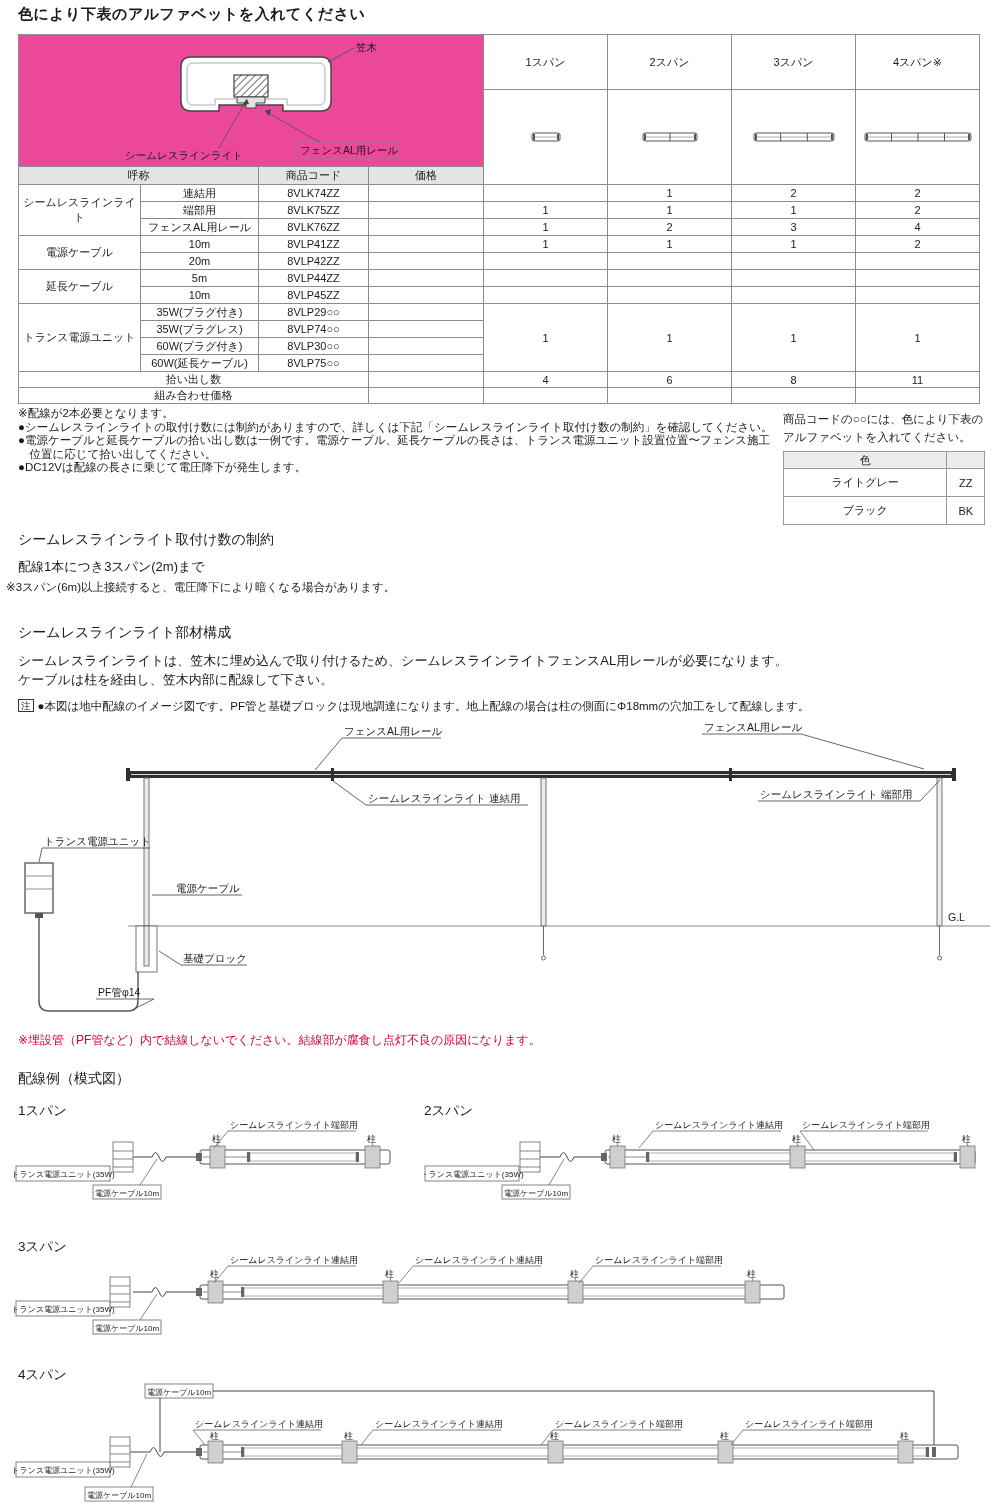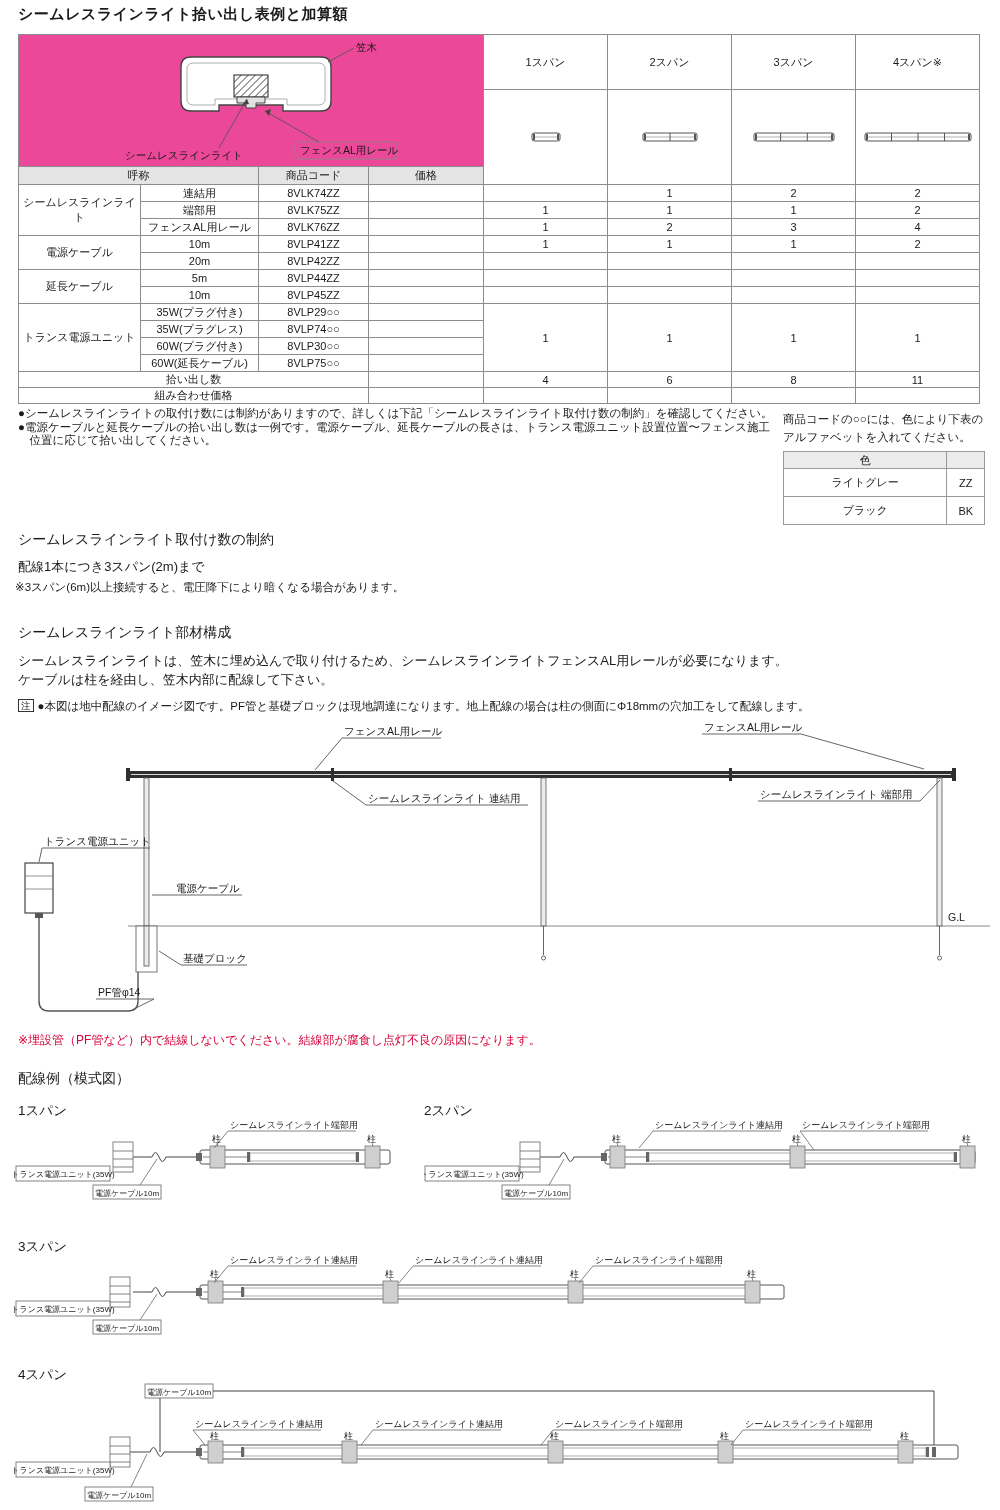--- a/index.html
+++ b/index.html
@@ -48,21 +48,21 @@
 .ic-i{stroke:#9a9a9a;stroke-width:.8}
 .ic-j{stroke:#555;stroke-width:1}
 .ic-e{fill:#555}
 .icwrap{display:flex;justify-content:center;align-items:center;height:100%}
 </style>
 </head>
 <body>
 
 <div class="page">
 
-  <h1 class="title abs" style="left:18px;top:5px">シームレスラインライト拾い出し表例と加算額</h1>
+  <h1 class="title abs" style="left:18px;top:5px">色により下表のアルファベットを入れてください</h1>
 
   <table class="pickup abs" style="left:18px;top:34px">
     <colgroup>
       <col style="width:122px">
         <col style="width:118px">
         <col style="width:110px">
         <col style="width:115px">
       <col style="width:124px">
         <col style="width:124px">
         <col style="width:124px">
@@ -254,22 +254,24 @@
       <td class="price-cell"></td>
       <td></td>
       <td></td>
       <td></td>
       <td></td>
     </tr>
     </tbody>
   </table>
 
   <div class="abs" style="left:18px;top:407px;width:758px">
+    <p class="note">※配線が2本必要となります。</p>
     <p class="note">●シームレスラインライトの取付け数には制約がありますので、詳しくは下記「シームレスラインライト取付け数の制約」を確認してください。</p>
     <p class="note">●電源ケーブルと延長ケーブルの拾い出し数は一例です。電源ケーブル、延長ケーブルの長さは、トランス電源ユニット設置位置〜フェンス施工位置に応じて拾い出してください。</p>
+    <p class="note">●DC12Vは配線の長さに乗じて電圧降下が発生します。</p>
   </div>
 
   <div class="abs" style="left:783px;top:410px;width:202px">
     <p class="cn-text">商品コードの○○には、色により下表のアルファベットを入れてください。</p>
     <table class="ctable">
       <tbody>
       <tr class="ch">
         <th>色</th>
         <th></th>
       </tr>
@@ -280,21 +282,21 @@
       <tr>
         <td>ブラック</td>
         <td>BK</td>
       </tr>
       </tbody>
     </table>
   </div>
 
   <h2 class="sec abs" style="left:18px;top:531px">シームレスラインライト取付け数の制約</h2>
   <p class="body13 abs" style="left:18px;top:558px">配線1本につき3スパン(2m)まで</p>
-  <p class="body11 abs" style="left:15px;top:580px">※3スパン(6m)以上接続すると、電圧降下により暗くなる場合があります。</p>
+  <p class="body11 abs" style="left:6px;top:580px">※3スパン(6m)以上接続すると、電圧降下により暗くなる場合があります。</p>
 
   <h2 class="sec abs" style="left:18px;top:624px">シームレスラインライト部材構成</h2>
   <p class="body13 abs" style="left:18px;top:652px">シームレスラインライトは、笠木に埋め込んで取り付けるため、シームレスラインライトフェンスAL用レールが必要になります。</p>
   <p class="body13 abs" style="left:18px;top:671px">ケーブルは柱を経由し、笠木内部に配線して下さい。</p>
   <p class="body11 abs" style="left:18px;top:699px"><span class="chu">注</span><span>●本図は地中配線のイメージ図です。PF管と基礎ブロックは現地調達になります。地上配線の場合は柱の側面にΦ18mmの穴加工をして配線します。</span></p>
 
   <svg class="abs" style="left:0;top:713px" width="1000" height="312">
     <rect x="128" y="58" width="826" height="7" fill="#2f2f2f"></rect>
     <line x1="131" y1="61.5" x2="951" y2="61.5" stroke="#d9d9d9" stroke-width="1"></line>
     <rect x="126" y="55" width="4" height="13" fill="#2f2f2f"></rect>

